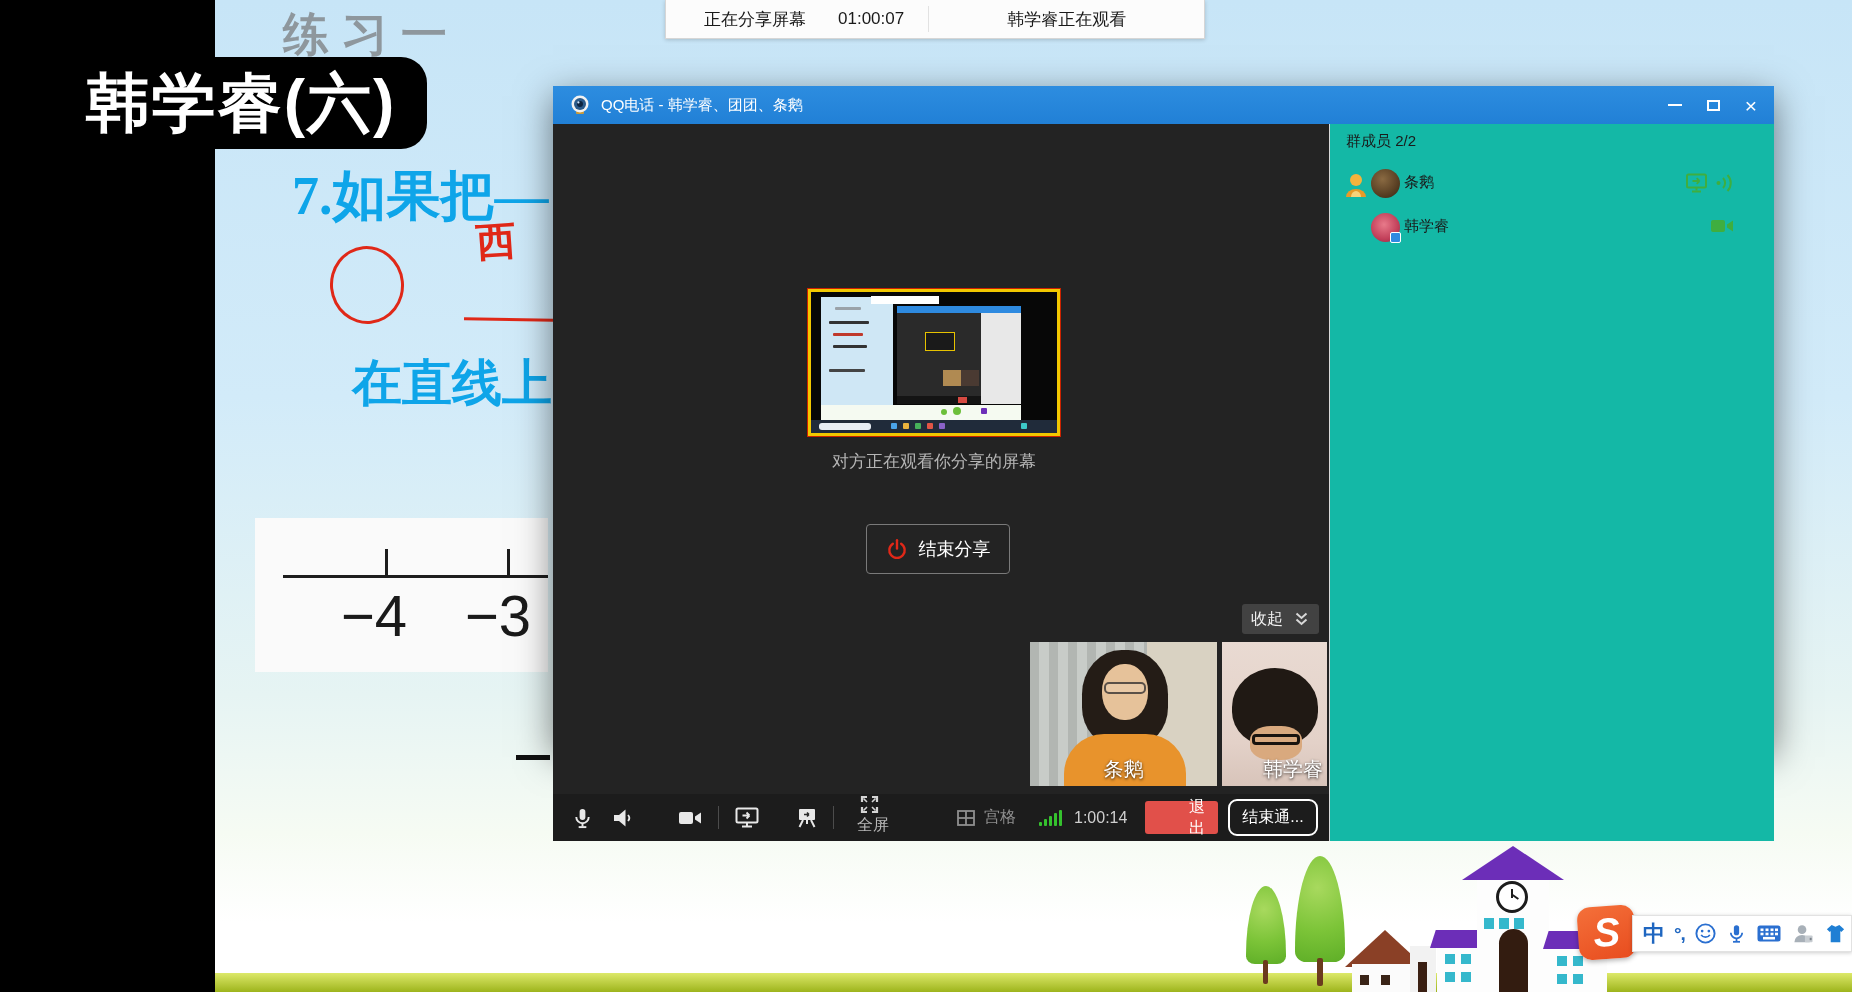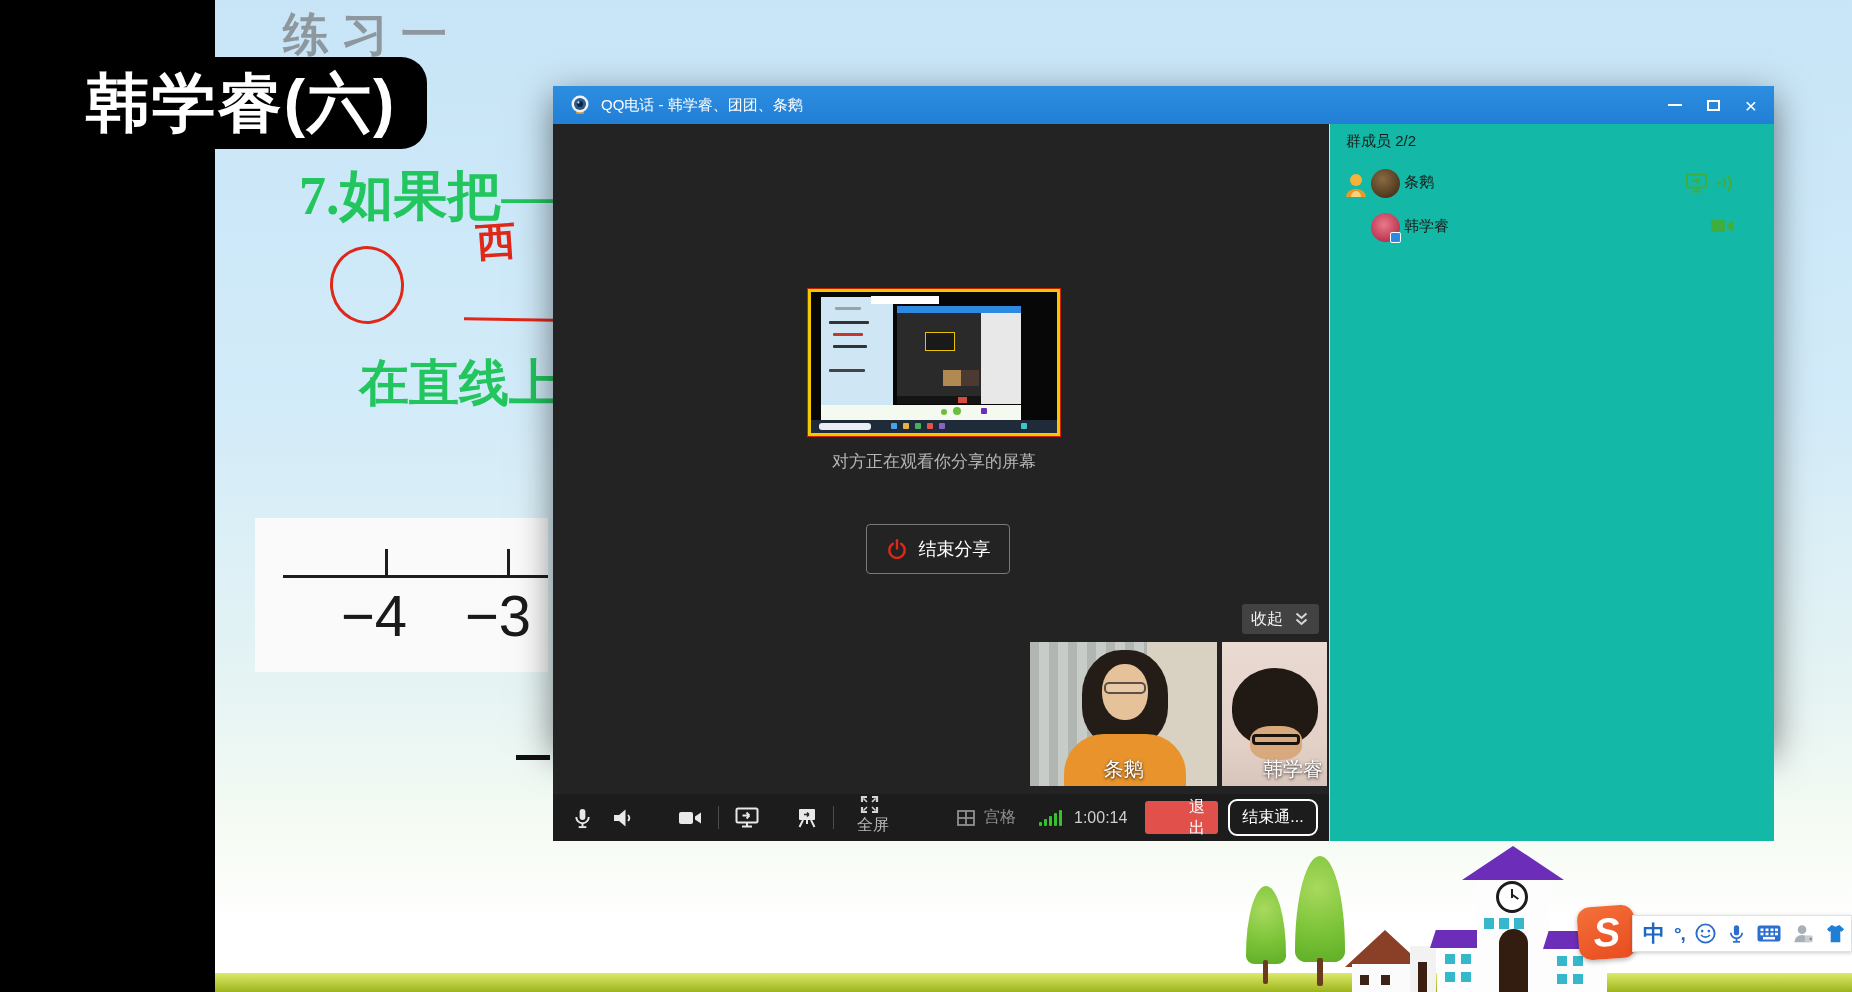--- a/index.html
+++ b/index.html
@@ -10,21 +10,21 @@
   
   .slide-bg { left:215px; top:0; width:1637px; height:992px;
     background:linear-gradient(180deg,#c7e5f7 0%,#d2ebf9 40%,#e6f4f3 70%,#f6fbf3 84%,#ffffff 93%); }
   .grass { left:215px; top:973px; width:1637px; height:19px;
     background:linear-gradient(180deg,#dde96a,#9db41c); }
   .slide-header { left:283px; top:4px; font-size:46px; color:#8e979d; letter-spacing:13px;
     font-family:"Liberation Serif",serif; font-weight:bold; }
   .student-label { left:55px; top:57px; width:372px; height:92px; background:#000;
     border-radius:26px; color:#fff; font-size:64px; font-weight:bold;
     display:flex; align-items:center; justify-content:center; letter-spacing:2px; }
-  .math { font-family:"Liberation Serif",serif; font-weight:bold; color:#22c55e;margin-left:7px; }
+  .math { font-family:"Liberation Serif",serif; font-weight:bold; color:#0ea5e9; }
   .math-line1 { left:292px; top:160px; font-size:54px; }
   .math-line2 { left:345px; top:252px; font-size:54px; }
   .red-circle { left:330px; top:246px; width:74px; height:78px; border:3px solid #e02818;
     border-radius:50%; transform:rotate(-6deg); }
   .red-anno { left:476px; top:214px; font-size:40px; color:#e02818; transform:rotate(-4deg);
     font-family:"Liberation Serif",serif; font-weight:bold; }
   .red-underline { left:464px; top:318px; width:90px; height:3px; background:#e02818; transform:rotate(1deg); }
   .math-line3 { left:352px; top:350px; font-size:50px; }
   .numberline-box { left:255px; top:518px; width:293px; height:154px; background:#fafafa; }
   .nl-line { left:28px; top:57px; width:265px; height:3px; background:#1d1d1d; }
@@ -201,20 +201,26 @@
 
   <div class="abs numberline-box">
     <div class="abs nl-line"></div>
     <div class="abs nl-tick" style="left:130px;"></div>
     <div class="abs nl-tick" style="left:252px;"></div>
     <div class="abs nl-label" style="left:86px;">−4</div>
     <div class="abs nl-label" style="left:210px;">−3</div>
   </div>
   <div class="abs stray-dash"></div>
 
+  <div class="abs share-bar">
+    <span class="status">正在分享屏幕</span>
+    <span class="duration">01:00:07</span>
+    <span class="vdiv"></span>
+    <span class="viewer">韩学睿正在观看</span>
+  </div>
 
   <div class="abs qq-window">
 
     <div class="abs titlebar">
       <svg class="abs" style="left:16px;top:8px;" width="22" height="22" viewBox="0 0 22 22">
         <rect x="7" y="17" width="8" height="3" rx="1" fill="#c89a3c"></rect>
         <circle cx="11" cy="10" r="8.5" fill="#f2f2f2"></circle>
         <circle cx="11" cy="10" r="6" fill="#2a5a8a"></circle>
         <circle cx="11" cy="10" r="3" fill="#0d2440"></circle>
         <circle cx="9.4" cy="8.4" r="1.1" fill="#cfe6ff"></circle>

